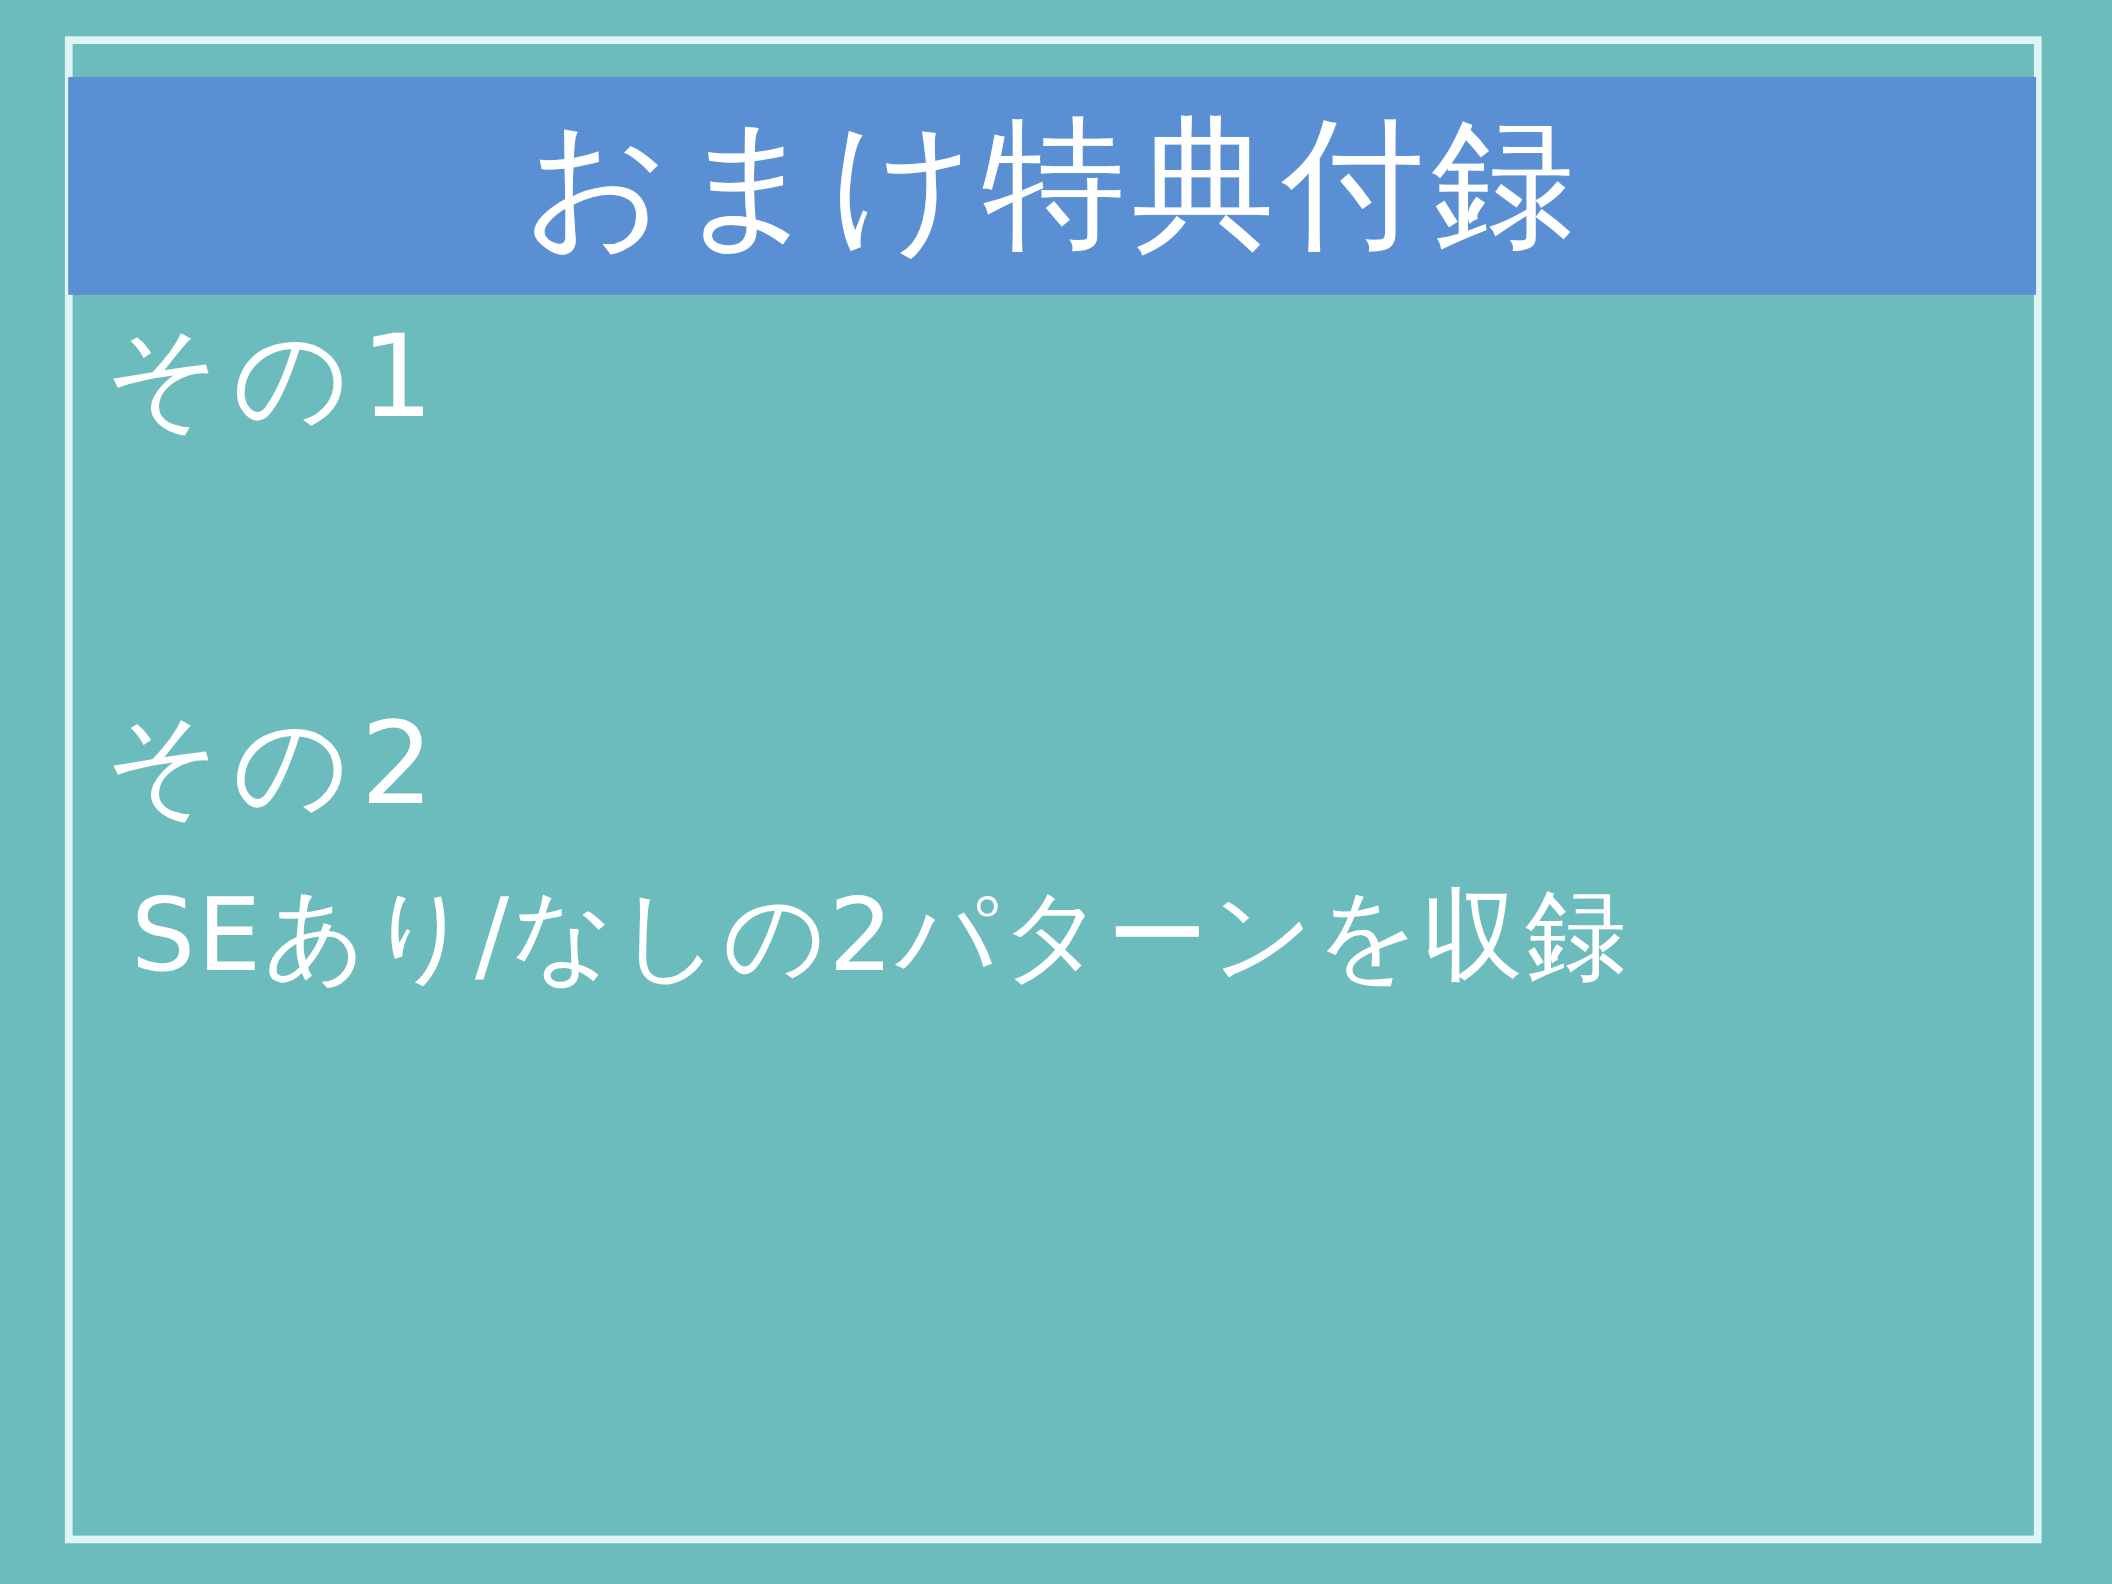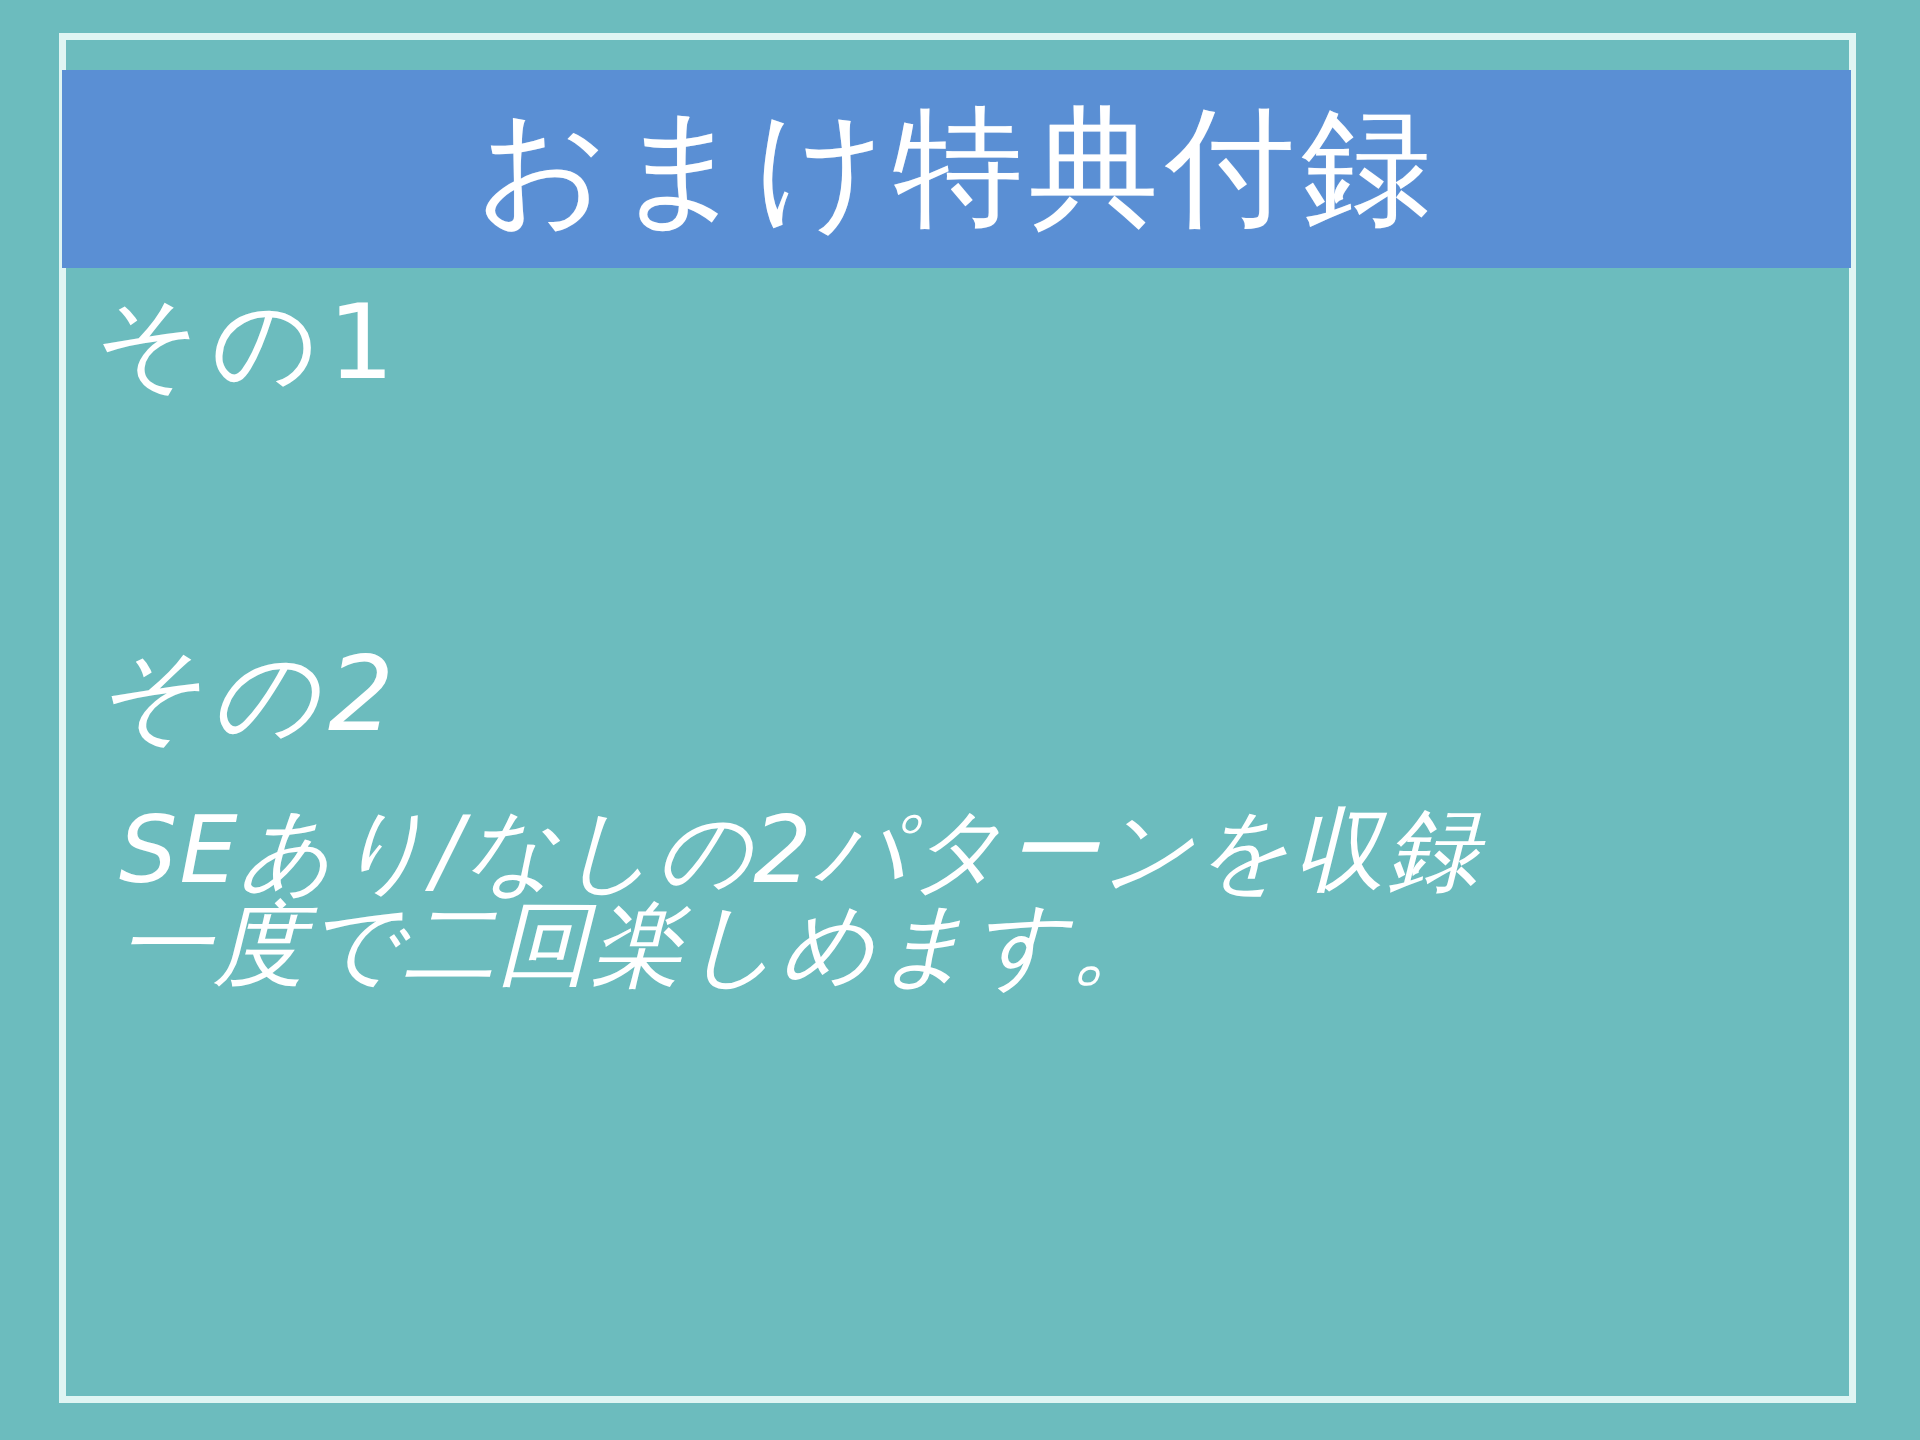--- a/index.html
+++ b/index.html
@@ -72,21 +72,21 @@
     height: 1322px;
     z-index: 2;
     color: #ffffff;
   }
 
   .bonus-block {
     position: absolute;
     width: 100%;
   }
   #bonus-1 { top: 18px; }
-  #bonus-2 { top: 370px; font-style: italic; }
+  #bonus-2 { top: 370px; }
 
   .bonus-label {
     font-family: "DejaVu Sans", "Liberation Sans", sans-serif;
     font-size: 104px;
     line-height: 1.08;
     letter-spacing: 10px;
     color: #ffffff;
     margin-left: 28px;
     white-space: nowrap;
   }
@@ -124,18 +124,17 @@
   <div id="body-area">
 
     <div class="bonus-block" id="bonus-1">
       <div class="bonus-label">その1</div>
     </div>
 
     <div class="bonus-block" id="bonus-2">
       <div class="bonus-label">その2</div>
       <div class="bonus-lines">
         <div class="bonus-line">SEあり/なしの2パターンを収録</div>
-        <div class="bonus-line">一度で二回楽しめます。</div>
       </div>
     </div>
 
   </div>
 </div>
 
 </body></html>

